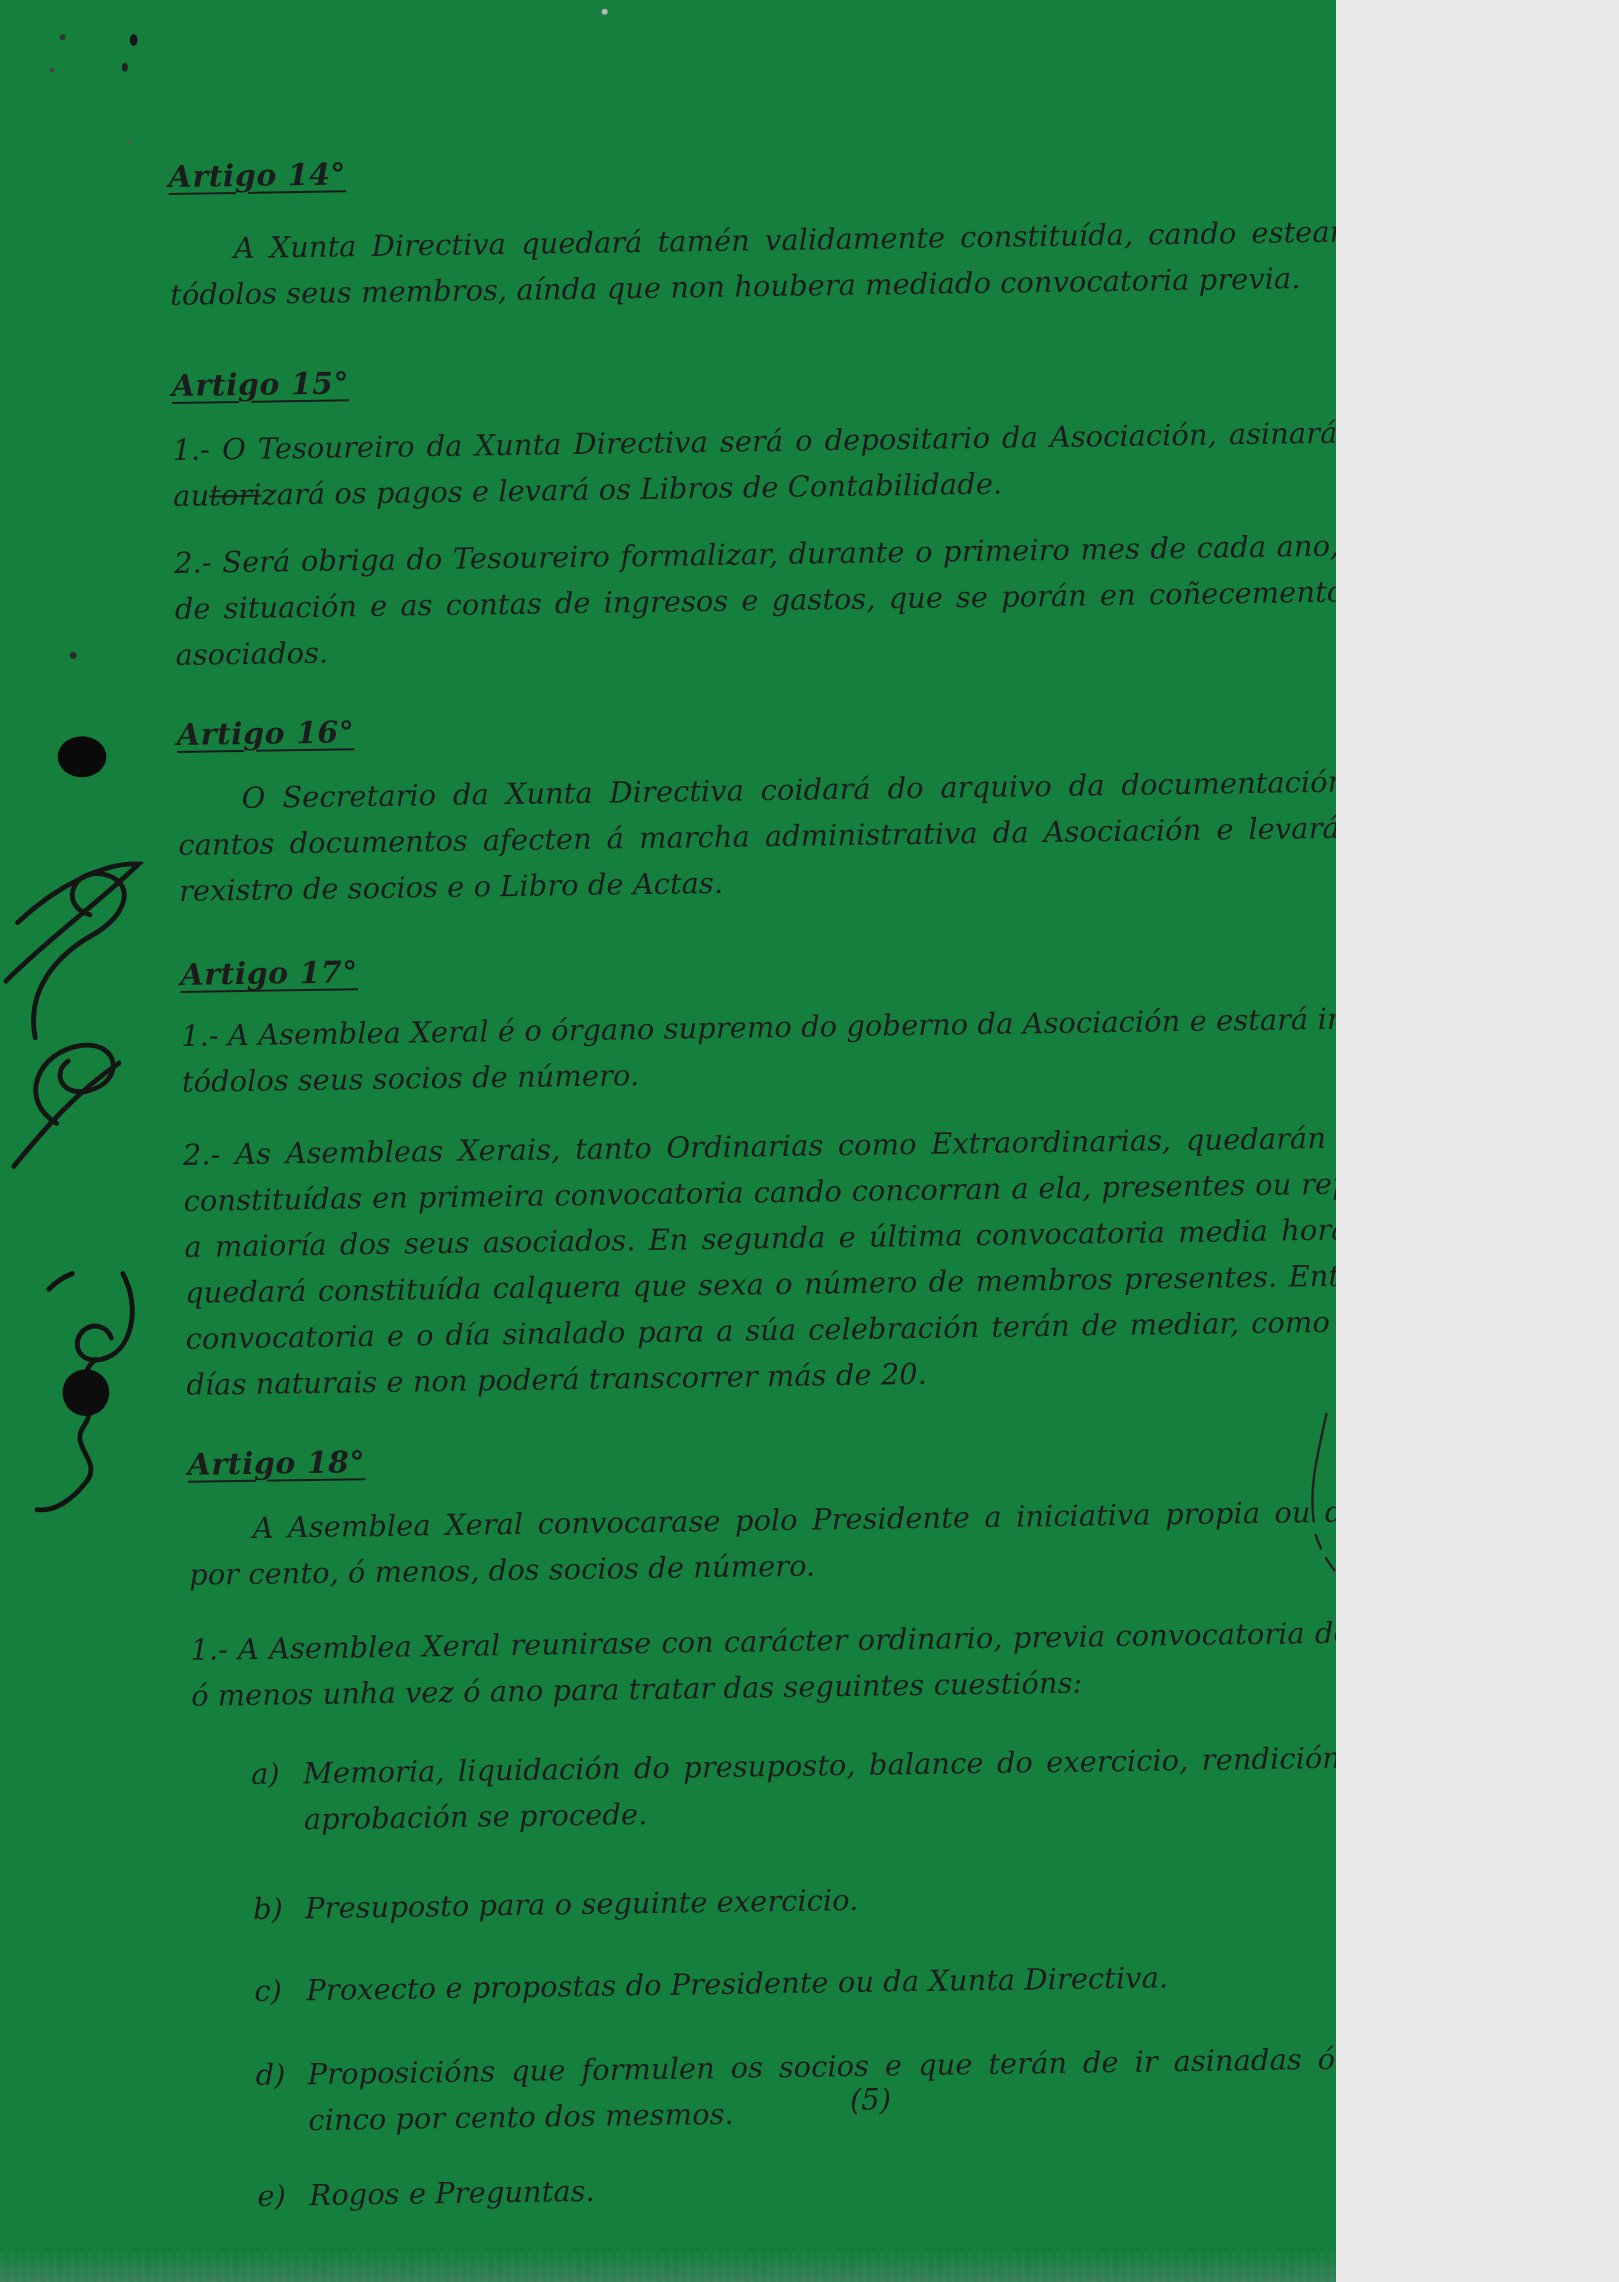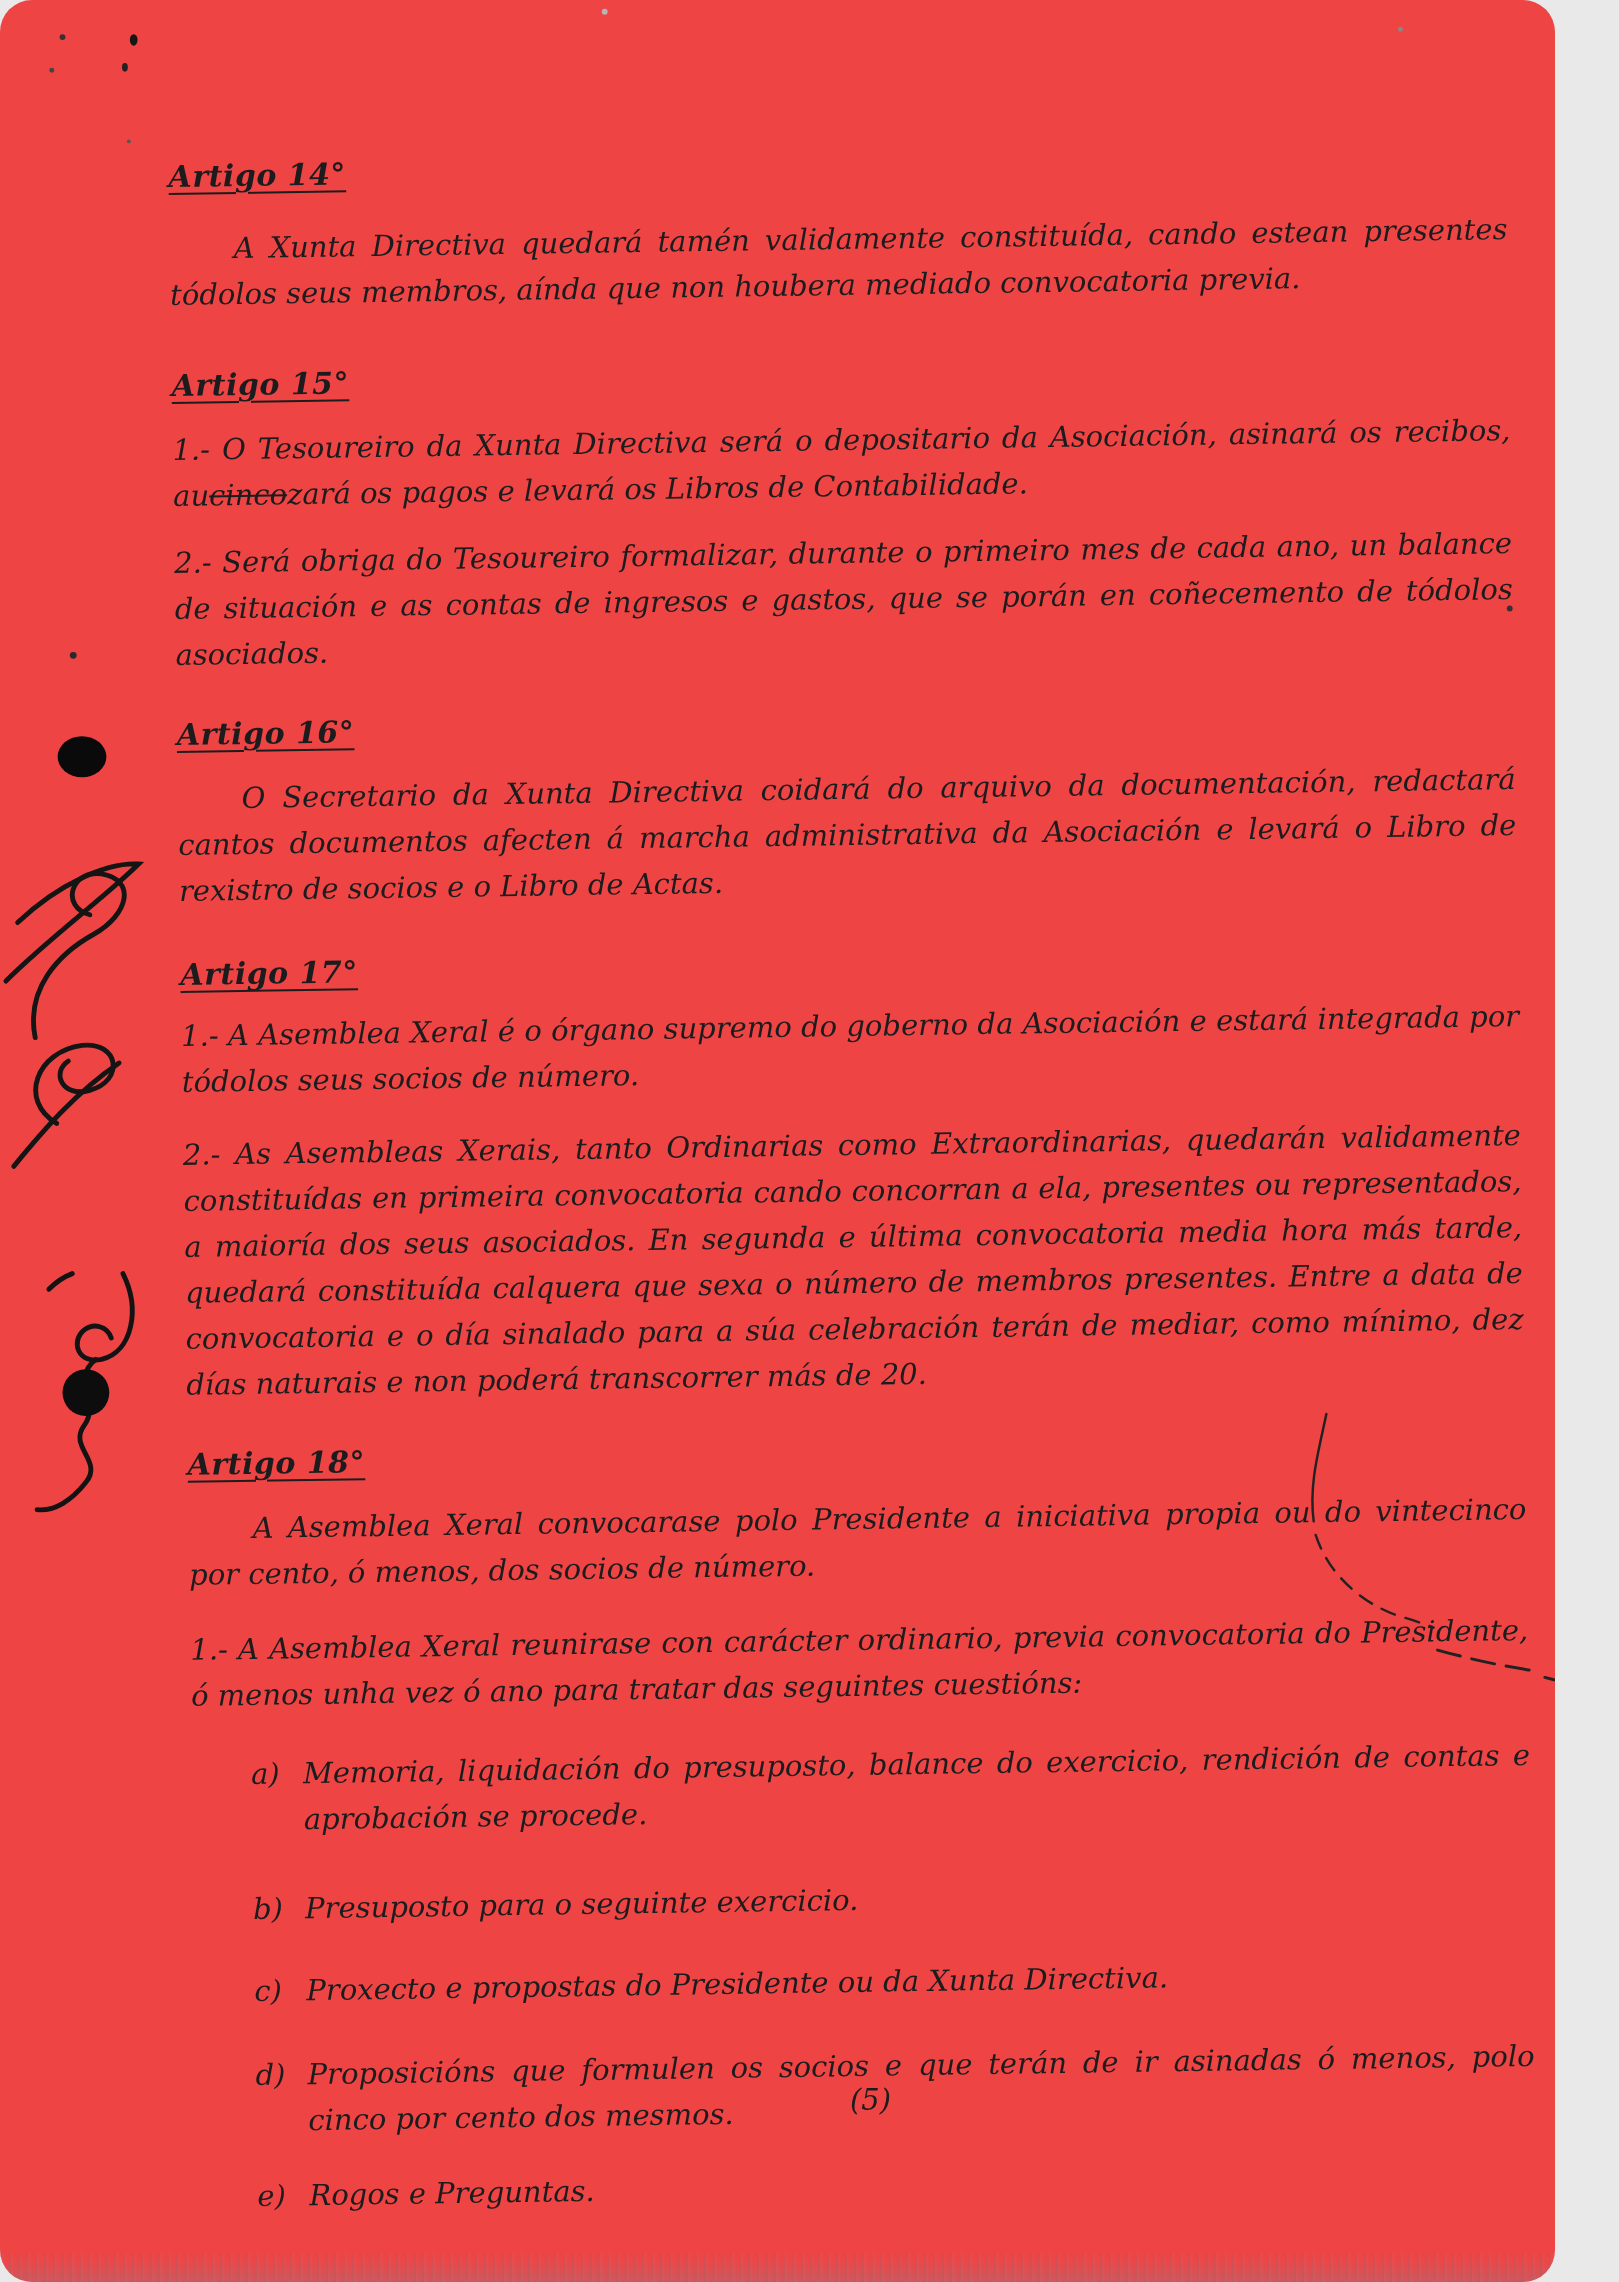--- a/index.html
+++ b/index.html
@@ -1,20 +1,19 @@
 <!DOCTYPE html>
 <html><head>
 <meta charset="utf-8">
 <style>
   html,body { margin:0; padding:0; background:#e9e9e9; }
   .page {
-    position:relative; width:1555px; height:2282px;
-    background:#ef4444; overflow:hidden;
+    position:relative; width:1336px; height:2282px;
+    background:#15803d; overflow:hidden;
     font-family:"DejaVu Serif", serif;
-    border-radius:32px;
   }
   .content {
     position:absolute; left:168px; top:146px; width:1338px;
     transform:rotate(-0.85deg); transform-origin:0 0;
     font-style:italic; font-size:29px; line-height:46px;
     color:#1c1c1e; text-align:justify;
   }
   .heading {
     font-size:30px; font-weight:bold; letter-spacing:0.5px;
     text-decoration:underline; text-underline-offset:5.9px;
@@ -44,21 +43,21 @@
 <body>
 
 <div class="page">
 
   <div class="content">
 
     <div class="heading" style="margin-top:7.8px">Artigo 14°</div>
     <div class="para indent" style="margin-top:26px">A Xunta Directiva quedará tamén validamente constituída, cando estean presentes tódolos seus membros, aínda que non houbera mediado convocatoria previa.</div>
 
     <div class="heading" style="margin-top:45px">Artigo 15°</div>
-    <div class="para" style="margin-top:18.5px"><span>1.- O Tesoureiro da Xunta Directiva será o depositario da Asociación, asinará os recibos, au</span><span class="strikethru">cinco</span><span>zará os pagos e levará os Libros de Contabilidade.</span></div>
+    <div class="para" style="margin-top:18.5px"><span>1.- O Tesoureiro da Xunta Directiva será o depositario da Asociación, asinará os recibos, au</span><span class="strikethru">tori</span><span>zará os pagos e levará os Libros de Contabilidade.</span></div>
     <div class="para" style="margin-top:20.5px">2.- Será obriga do Tesoureiro formalizar, durante o primeiro mes de cada ano, un balance de situación e as contas de ingresos e gastos, que se porán en coñecemento de tódolos asociados.</div>
 
     <div class="heading" style="margin-top:34px">Artigo 16°</div>
     <div class="para indent" style="margin-top:18.5px">O Secretario da Xunta Directiva coidará do arquivo da documentación, redactará cantos documentos afecten á marcha administrativa da Asociación e levará o Libro de rexistro de socios e o Libro de Actas.</div>
 
     <div class="heading" style="margin-top:38px">Artigo 17°</div>
     <div class="para" style="margin-top:14.6px">1.- A Asemblea Xeral é o órgano supremo do goberno da Asociación e estará integrada por tódolos seus socios de número.</div>
     <div class="para" style="margin-top:27px">2.- As Asembleas Xerais, tanto Ordinarias como Extraordinarias, quedarán validamente constituídas en primeira convocatoria cando concorran a ela, presentes ou representados, a maioría dos seus asociados. En segunda e última convocatoria media hora más tarde, quedará constituída calquera que sexa o número de membros presentes. Entre a data de convocatoria e o día sinalado para a súa celebración terán de mediar, como mínimo, dez días naturais e non poderá transcorrer más de 20.</div>
 
     <div class="heading" style="margin-top:34px">Artigo 18°</div>

